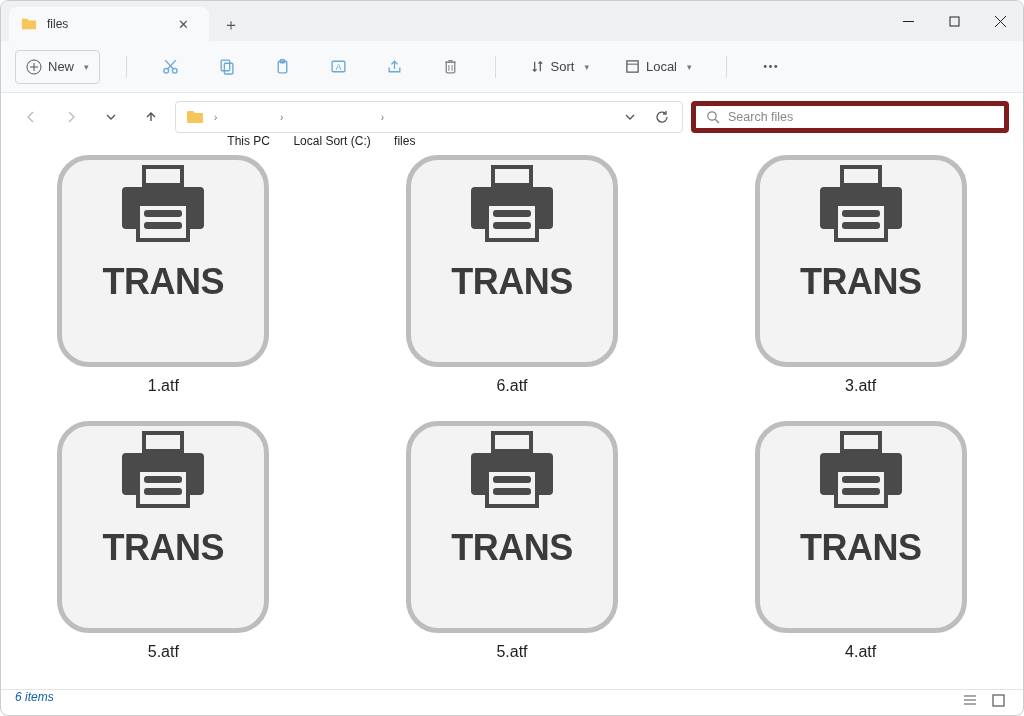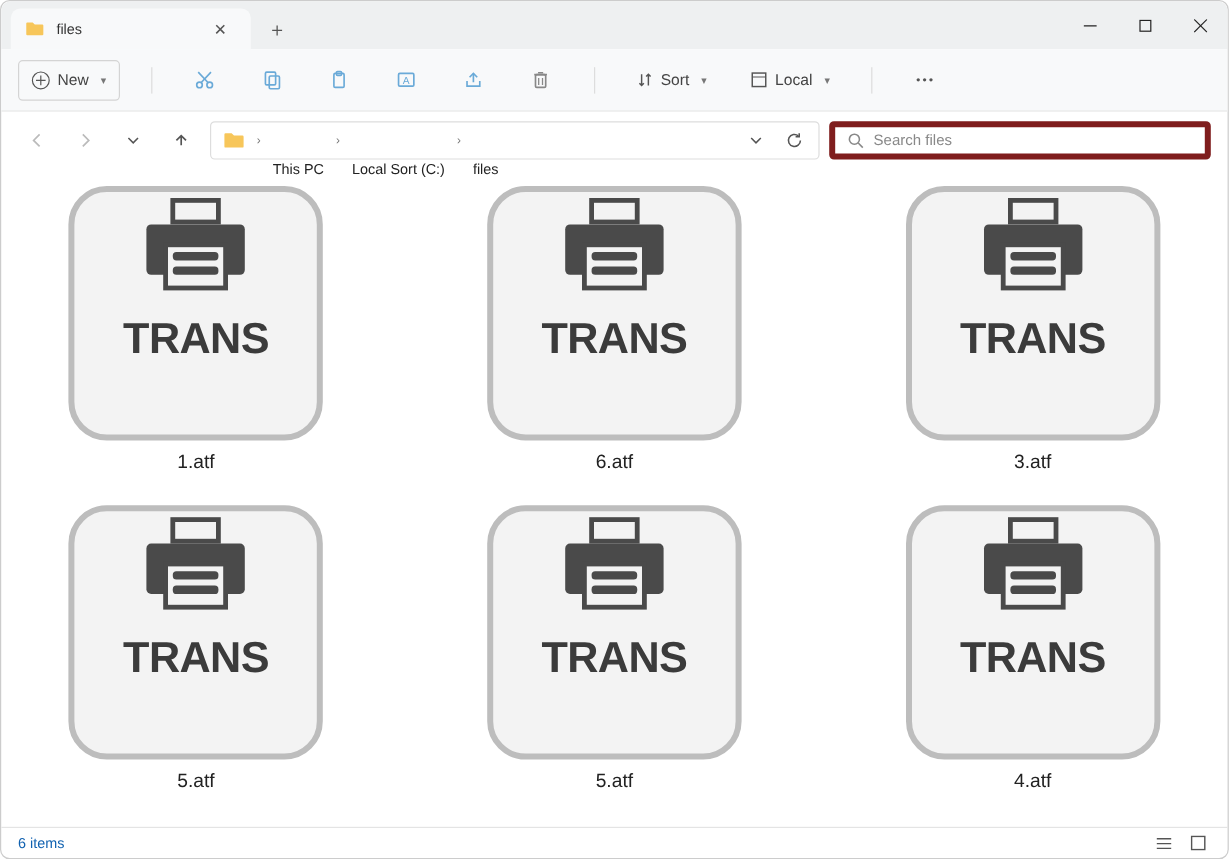--- a/index.html
+++ b/index.html
@@ -45,21 +45,21 @@
     
     .files-area { flex: 1; padding: 14px 18px; overflow: auto; }
     .files-grid { display: grid; grid-template-columns: repeat(3, 1fr); gap: 26px 60px; justify-items: center; }
     .file-item { display: flex; flex-direction: column; align-items: center; gap: 10px; cursor: pointer; }
     .file-thumb { width: 212px; height: 212px; border: 5px solid #bdbdbd; border-radius: 32px; background: #f3f3f3; display: flex; flex-direction: column; align-items: center; justify-content: flex-start; }
     .printer-icon { width: 110px; height: 95px; }
     .file-thumb-label { font-size: 36px; font-weight: 600; color: #3b3b3b; margin-top: 6px; letter-spacing: -0.5px; }
     .file-name { font-size: 16px; color: #222; text-align: right; }
 
     
-    .status-bar { height: 26px; border-top: 1px solid #e4e4e4; display: flex; align-items: center; padding: 0 14px; font-size: 12px; color: #1061b0; }
+    .status-bar { height: 26px; border-top: 1px solid #e4e4e4; display: flex; padding: 0 14px; font-size: 12px; color: #1061b0; font-style: italic; }
     .status-right { margin-left: auto; display: flex; gap: 6px; }
     .status-icon-btn { width: 22px; height: 20px; display: flex; align-items: center; justify-content: center; cursor: pointer; color: #555; }
 
   </style>
 </head>
 <body>
 
 <div class="title-bar">
   <div class="tab">
     <svg class="tab-icon" viewBox="0 0 18 14">

